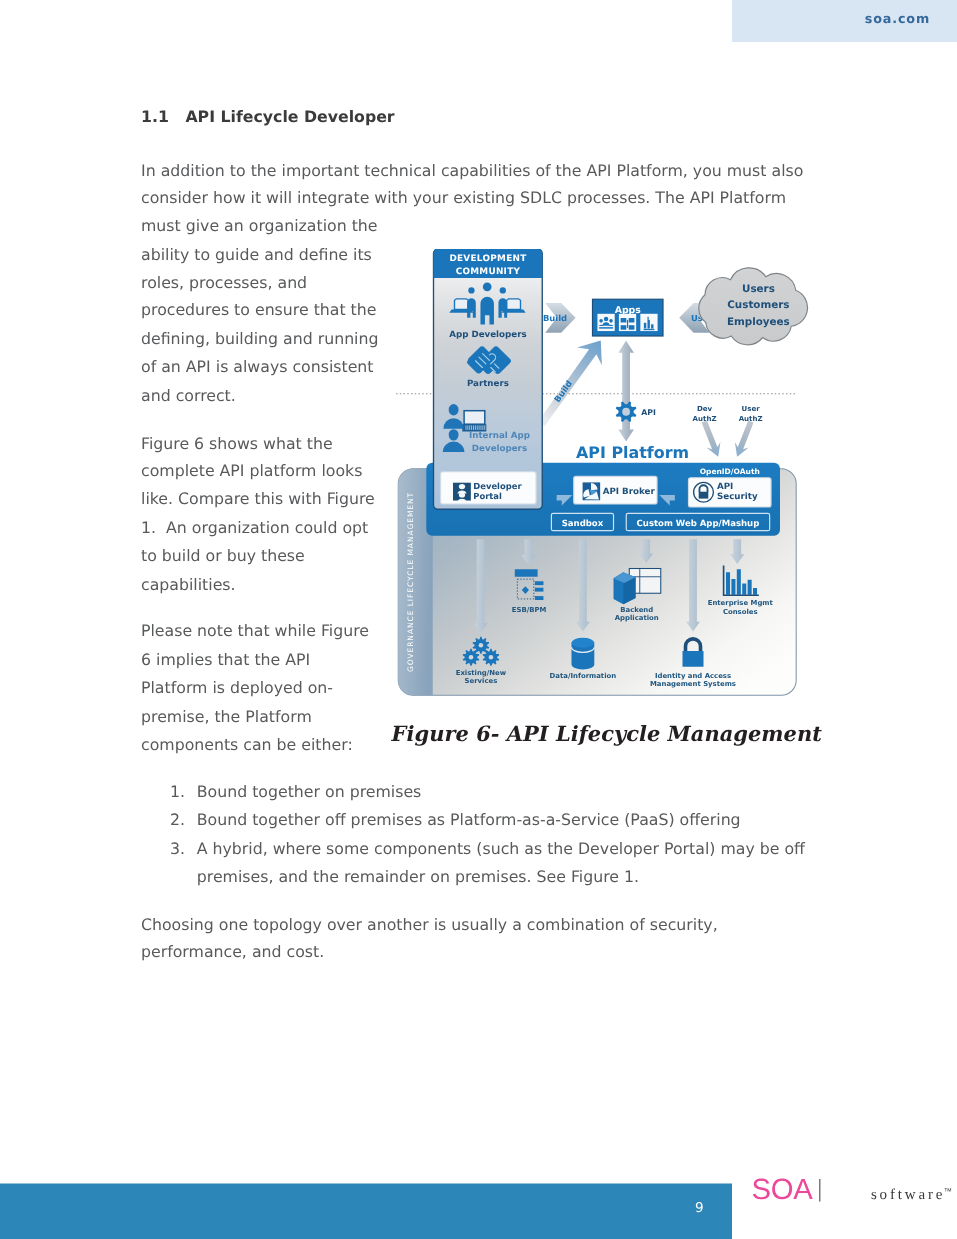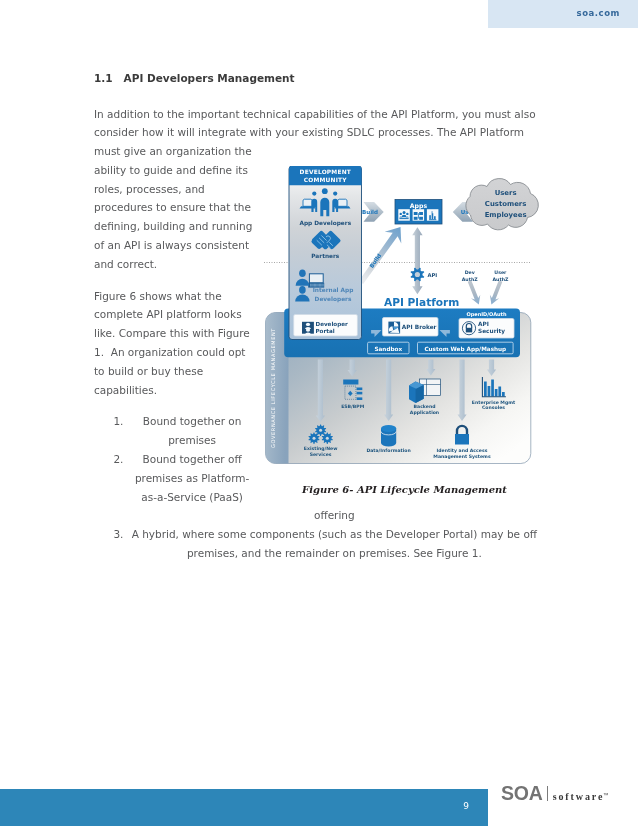--- a/index.html
+++ b/index.html
@@ -13,44 +13,44 @@
   .sec-head{position:absolute;left:94px;top:72px;margin:0;font-size:10.5px;font-weight:bold;color:#3b3b3b;white-space:nowrap;}
   .sec-head .num{padding-right:11px;}
 
   
   .content{position:absolute;left:94px;top:104.5px;width:442px;color:#58595b;font-size:10.5px;line-height:18.8px;}
   .content p{margin:0 0 13px 0;}
   .figure-float{float:right;width:290px;margin:0 -7px 0 0;shape-outside:polygon(0 39px, 290px 39px, 290px 394px, 0 394px);shape-margin:0px;padding-top:61px;text-align:right;}
   .diagram{display:block;margin-left:auto;}
 
   
-  ol.items{margin:2px 0 13px 0;padding-left:0;list-style:none;counter-reset:li;text-align:center;}
+  ol.items{margin:2px 0 13px 0;padding-left:0;list-style:none;counter-reset:li;}
   ol.items li{counter-increment:li;position:relative;padding-left:37.2px;margin-bottom:0px;margin-right:-1.5px;}
   ol.items li:before{content:counter(li) ".";position:absolute;left:19.4px;}
 
   
-  .fig-cap{font-family:"DejaVu Serif",serif;font-style:italic;font-weight:bold;font-size:10px;color:#231f20;text-align:center;margin-top:11px;margin-right:-13px;}
+  .fig-cap{font-family:"DejaVu Serif",serif;font-style:italic;font-weight:bold;font-size:14px;color:#231f20;text-align:center;margin-top:11px;margin-right:-13px;}
 
   
   .foot-bar{position:absolute;left:0;top:789px;width:488px;height:37px;background:#2d86b8;}
   .foot-bar .pg{position:absolute;right:19px;top:12px;color:#ffffff;font-size:9px;}
   .logo{position:absolute;left:501px;top:786px;white-space:nowrap;}
-  .logo-soa{font-family:"Liberation Sans",sans-serif;font-size:19.5px;letter-spacing:-0.2px;color:#737373;vertical-align:top;line-height:15px;font-weight:bold;}
+  .logo-soa{font-family:"Liberation Sans",sans-serif;font-size:19.5px;letter-spacing:-0.2px;color:#ec4899;vertical-align:top;line-height:15px;}
   .logo-bar{display:inline-block;width:1px;height:15px;background:#7b7b7b;margin:0 5px 0 4px;vertical-align:top;position:relative;top:0px;}
-  .logo-sw{font-family:"Liberation Serif",serif;font-weight:bold;font-size:10px;letter-spacing:1.9px;color:#3a3a3a;vertical-align:top;position:relative;top:5px;}
+  .logo-sw{font-family:"Liberation Serif",serif;font-weight:normal;font-size:10px;letter-spacing:1.9px;color:#3a3a3a;vertical-align:top;position:relative;top:5px;margin-left:29px;}
   .logo-tm{font-family:"Liberation Sans",sans-serif;font-size:5.5px;color:#4a4a4a;vertical-align:top;position:relative;top:6px;left:-1px;}
 </style>
 </head>
 <body>
 
 <div class="hdr">
   <span class="lbl">soa.com</span>
 </div>
 
-<h1 class="sec-head"><span class="num">1.1</span><span>API Developers Management</span></h1>
+<h1 class="sec-head"><span class="num">1.1</span><span>API Lifecycle Developer</span></h1>
 
 <div class="content">
   <div class="figure-float">
     <svg class="diagram" viewBox="0 0 280 304" width="280" height="304" xmlns="http://www.w3.org/2000/svg" font-family="DejaVu Sans, sans-serif">
 <defs>
 <linearGradient id="gPanel" x1="0" y1="0" x2="0" y2="1">
  <stop offset="0" stop-color="#fbfcfc"></stop>
             <stop offset="0.18" stop-color="#e3e5e7"></stop>
  <stop offset="0.36" stop-color="#cfd3d7"></stop>
             <stop offset="0.50" stop-color="#c5cdd5"></stop>
@@ -343,25 +343,27 @@
 </g>
 <g>
 <path d="M118.5 164.0 l-7.0 7.0 l0 -3.4 l-3.4 0 l0 -3.6 z" fill="#8fb8da"></path>
 <path d="M176.5 164.0 l7.0 7.0 l0 -3.4 l3.4 0 l0 -3.6 z" fill="#8fb8da"></path>
 </g>
 </svg>
     <div class="fig-cap">Figure 6- API Lifecycle Management</div>
   </div>
   <p>In addition to the important technical capabilities of the API Platform, you must also consider how it will integrate with your existing SDLC processes. The API Platform must give an organization the ability to guide and define its roles, processes, and procedures to ensure that the defining, building and running of an API is always consistent and correct.</p>
   <p>Figure 6 shows what the complete API platform looks like. Compare this with Figure 1.&nbsp; An organization could opt to build or buy these capabilities.</p>
+  <p>Please note that while Figure 6 implies that the API Platform is deployed on-premise, the Platform components can be either:</p>
   <ol class="items">
     <li>Bound together on premises</li>
     <li>Bound together off premises as Platform-as-a-Service (PaaS) offering</li>
     <li>A hybrid, where some components (such as the Developer Portal) may be off premises, and the remainder on premises. See Figure 1.</li>
   </ol>
+  <p>Choosing one topology over another is usually a combination of security, performance, and cost.</p>
 </div>
 
 <div class="foot-bar">
   <span class="pg">9</span>
 </div>
 
 <div class="logo">
   <span class="logo-soa">SOA</span><span class="logo-bar"></span><span class="logo-sw">software</span><span class="logo-tm">™</span>
 </div>
 

